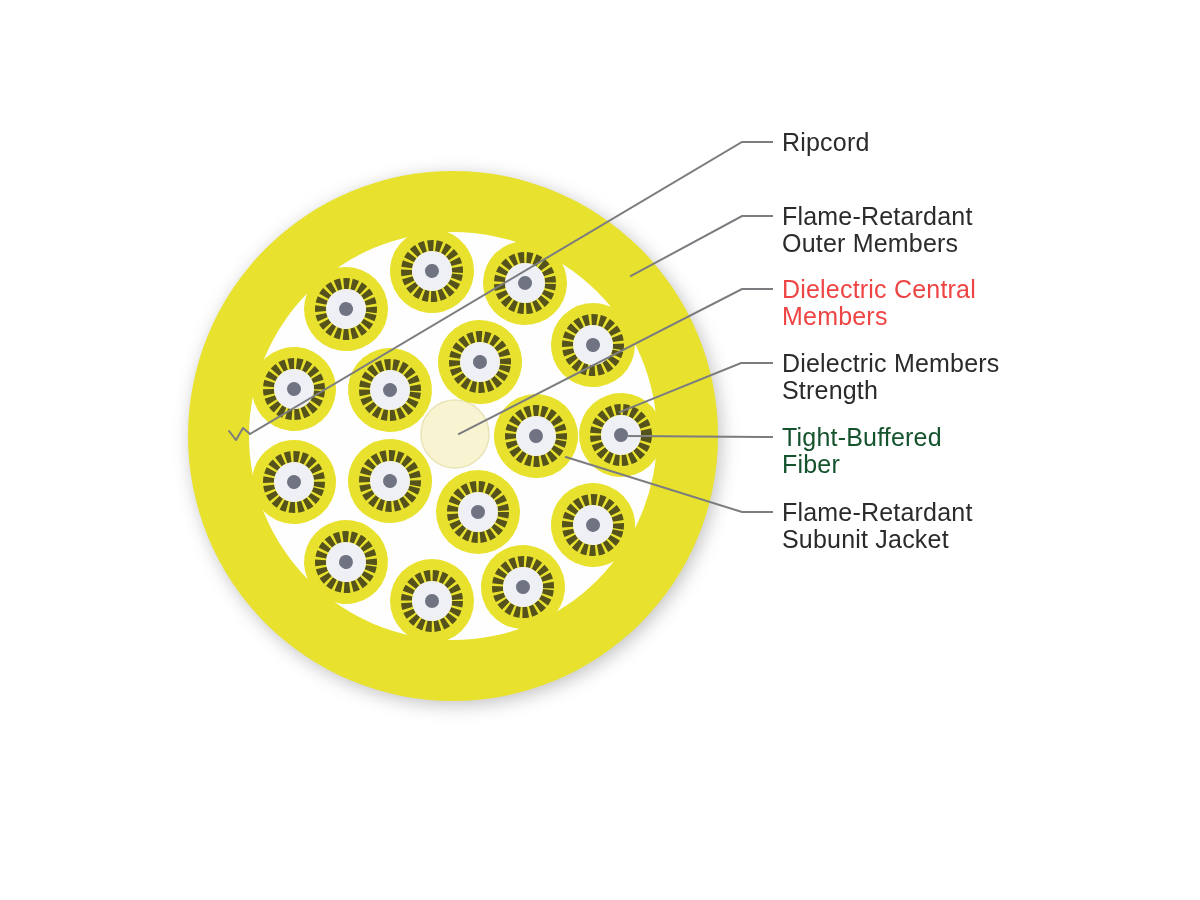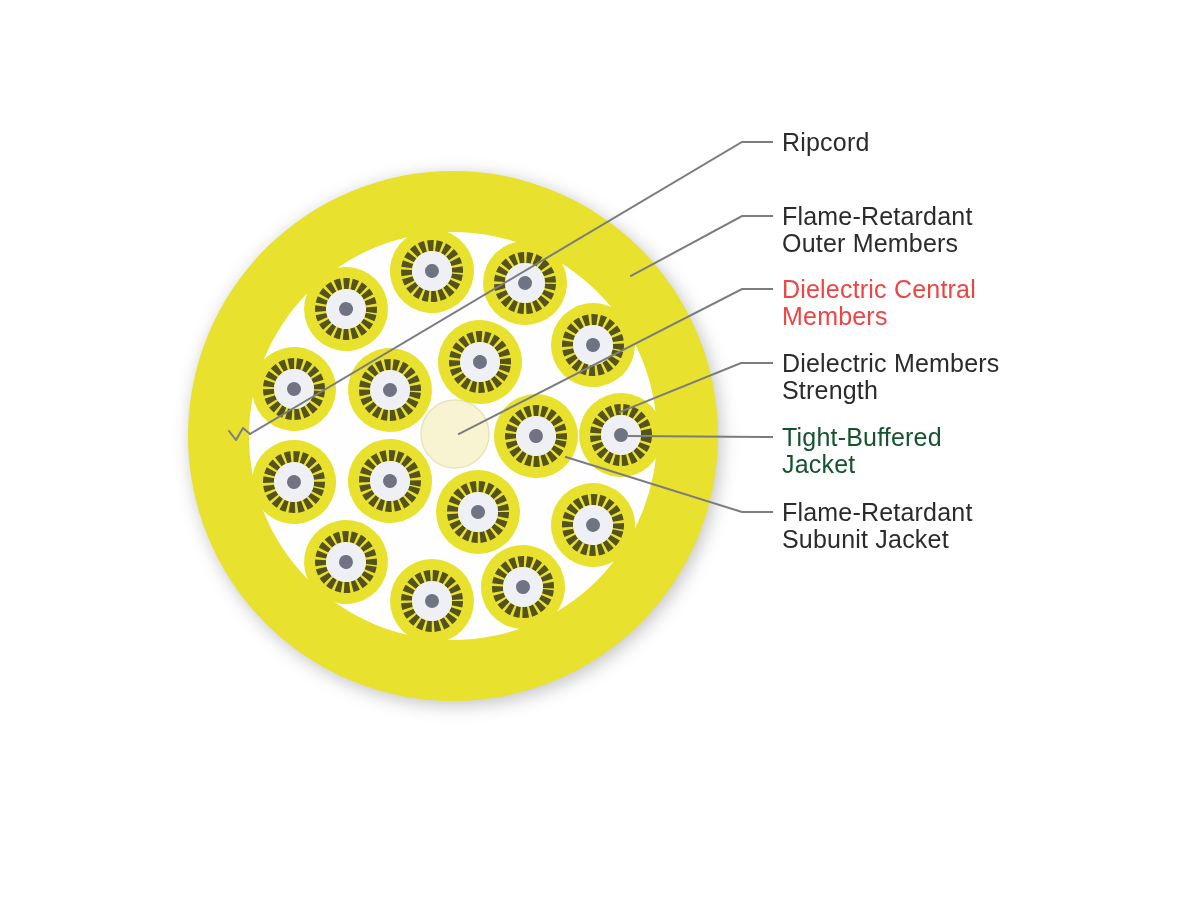--- a/index.html
+++ b/index.html
@@ -160,21 +160,21 @@
     <span>Members</span>
   </div>
 
   <div class="label" id="label-3" style="left: 782px; top: 350px; color: rgb(43, 43, 43);">
     <span>Dielectric Members</span>
     <span>Strength</span>
   </div>
 
   <div class="label" id="label-4" style="left: 782px; top: 424px; color: #14532d;">
     <span>Tight-Buffered</span>
-    <span>Jacket</span>
+    <span>Fiber</span>
   </div>
 
   <div class="label" id="label-5" style="left: 782px; top: 499px; color: rgb(43, 43, 43);">
     <span>Flame-Retardant</span>
     <span>Subunit Jacket</span>
   </div>
 
 </div>
 
 </body></html>

